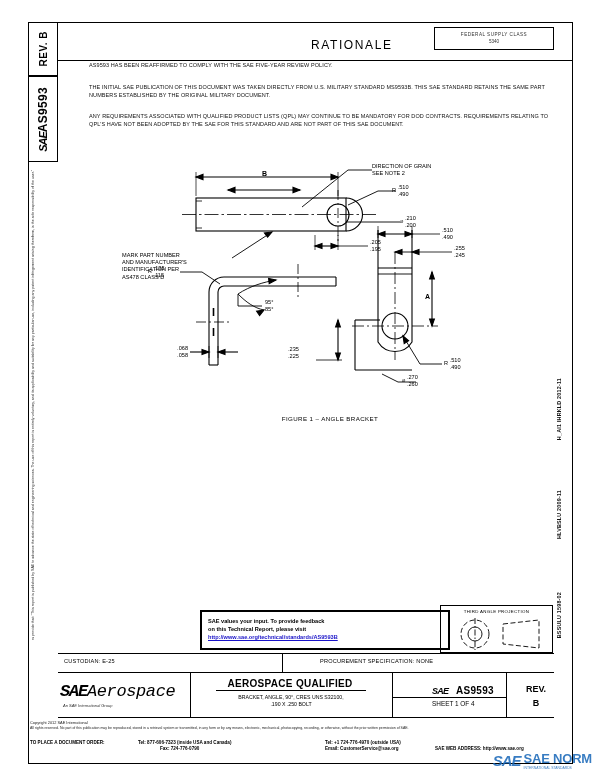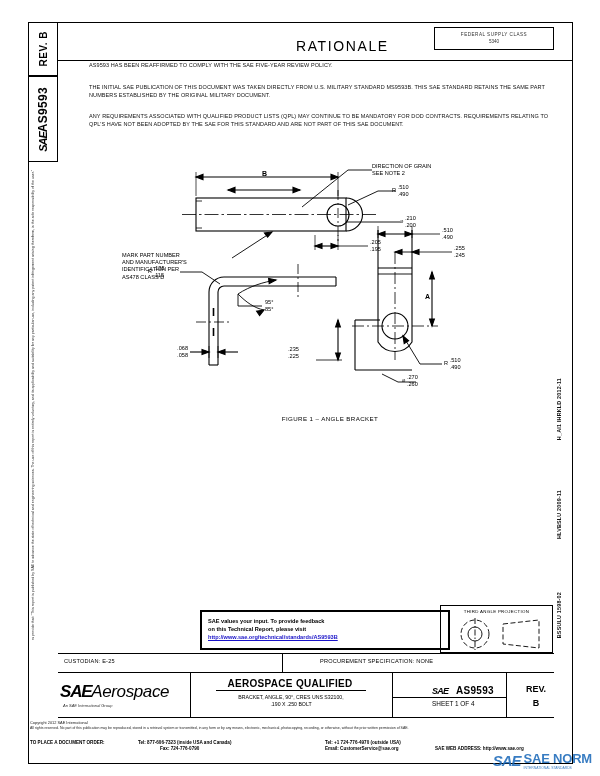--- a/index.html
+++ b/index.html
@@ -38,21 +38,21 @@
 
   
   .rcode{position:absolute;width:24px;overflow:hidden;}
   .rcode .vtext{font-size:5.4px;letter-spacing:.2px;color:#111;font-weight:bold;}
   #rcode-1{left:556px;top:378px;height:106px;}
   #rcode-2{left:556px;top:490px;height:100px;}
   #rcode-3{left:556px;top:592px;height:74px;}
 
   
   #header-rule{left:58px;top:60px;width:515px;height:1px;}
-  #rationale-title{position:absolute;left:288px;top:38px;font-size:14px;letter-spacing:1.6px;padding-left:8px;}
+  #rationale-title{position:absolute;left:303px;top:38px;font-size:12px;letter-spacing:1.6px;padding-left:8px;}
   #fsc-box{left:434px;top:27px;width:120px;height:23px;border:1px solid #000;}
   #fsc-box .l1{position:absolute;left:0;right:0;top:4px;text-align:center;font-size:4.6px;letter-spacing:.5px;color:#333;}
   #fsc-box .l2{position:absolute;left:0;right:0;top:11px;text-align:center;font-size:4.6px;color:#333;}
 
   
   .para{position:absolute;font-size:5.5px;line-height:7.6px;letter-spacing:.1px;color:#111;width:466px;}
   #p1{left:89px;top:62px;}
   #p2{left:89px;top:84px;}
   #p3{left:89px;top:113px;}
 
@@ -74,21 +74,21 @@
   #proj-box{left:440px;top:605px;width:113px;height:48px;border:1px solid #000;}
   #proj-title{position:absolute;left:0;right:0;top:3px;text-align:center;font-size:4.4px;letter-spacing:.3px;}
   #cust-band-line-t{left:58px;top:653px;width:496px;height:1px;}
   #cust-band-line-b{left:58px;top:672px;width:496px;height:1px;}
   #cust-div{left:282px;top:653px;width:1px;height:19px;}
   #custodian-text{position:absolute;left:64px;top:658px;font-size:5.6px;letter-spacing:.2px;}
   #procure-text{position:absolute;left:320px;top:658px;font-size:5.6px;letter-spacing:.2px;}
   .tb-v{position:absolute;background:#000;width:1px;}
   .tb-h{position:absolute;background:#000;height:1px;}
 
-  #tb-logo{position:absolute;left:60px;top:682px;width:130px;height:30px;}
+  #tb-logo{position:absolute;left:60px;top:682px;width:130px;height:30px;font-family:Liberation Mono, monospace;}
   .sae-wordmark{font-weight:bold;font-size:17px;letter-spacing:-1.2px;font-style:italic;}
   .sae-aero{font-size:17px;font-style:italic;letter-spacing:-.4px;}
   #tb-tagline{position:absolute;left:63px;top:703px;font-size:4px;color:#333;font-style:italic;}
 
   #tb-std-title{position:absolute;left:200px;top:678px;width:180px;text-align:center;
      font-size:10px;font-weight:bold;letter-spacing:.3px;}
   #tb-std-underline{left:216px;top:690px;width:150px;height:1px;}
   #tb-desc{position:absolute;left:196px;top:694px;width:190px;text-align:center;
      font-size:5.2px;line-height:7.4px;}
 

